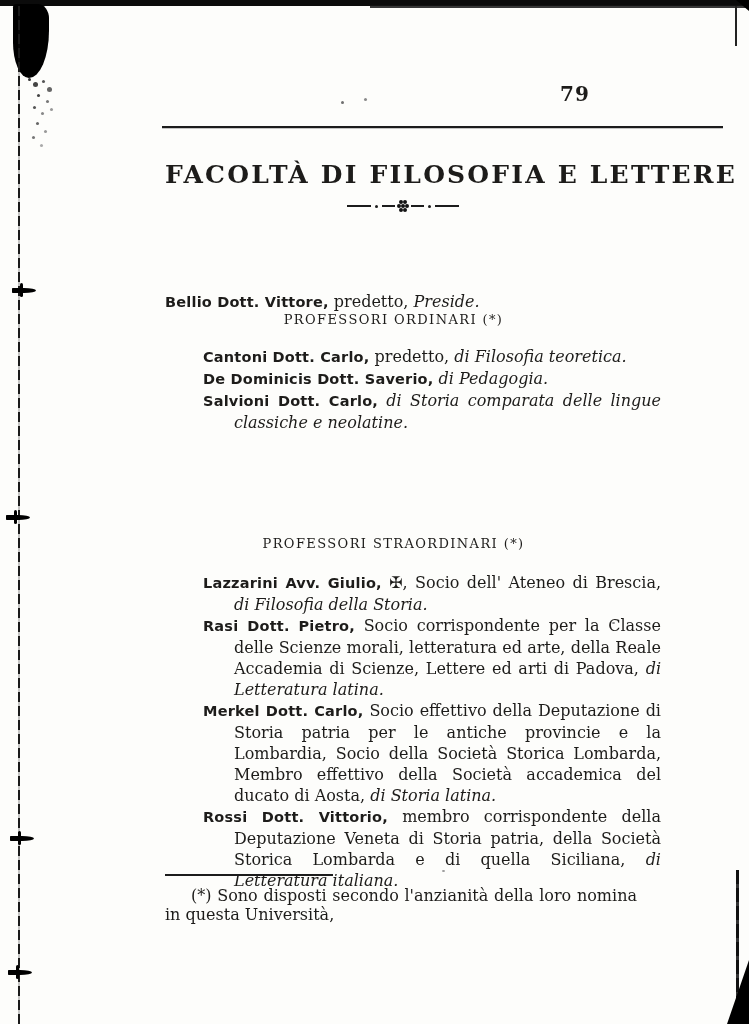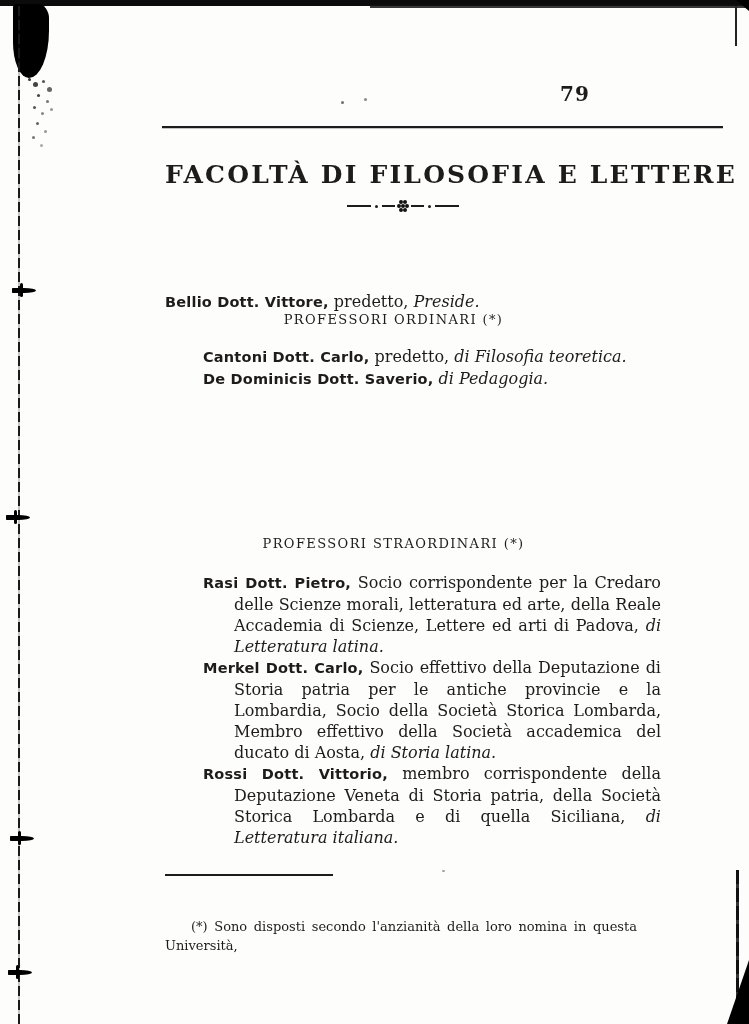--- a/index.html
+++ b/index.html
@@ -64,21 +64,21 @@
   .entries{position:absolute;left:165px;width:458px;margin-left:38px;}
   .entries.ordinari{top:346px;}
   .entries.straordinari{top:572px;}
   .entry{margin:0;text-align:justify;font-size:16px;line-height:21px;
     padding-left:31px;text-indent:-31px;}
   .nm{font-family:"DejaVu Sans", sans-serif;font-weight:bold;font-size:14.5px;letter-spacing:.2px;}
   .subject{font-style:italic;}
 
   .foot-rule{position:absolute;left:165px;top:874px;width:168px;height:2px;background:#1c1c1c;}
   .footnote{position:absolute;left:165px;top:886px;width:472px;
-    font-size:13px;line-height:19px;text-align:justify;text-indent:26px;margin-top:31px;}
+    font-size:16px;line-height:19px;text-align:justify;text-indent:26px;}
 </style>
 </head>
 <body>
 
 <div class="page">
 
   <div class="art top-band"></div>
   <div class="art top-band2"></div>
   <div class="art topleft-blotch"></div>
   <div class="art blotch-specks"></div>
@@ -119,28 +119,38 @@
   <div class="entries ordinari">
     <p class="entry">
       <b class="nm">Cantoni Dott. Carlo,</b>
       <span>predetto,</span>
       <i class="subject">di Filosofia teoretica.</i>
     </p>
     <p class="entry">
       <b class="nm">De Dominicis Dott. Saverio,</b>
       <i class="subject">di Pedagogia.</i>
     </p>
+    <p class="entry">
+      <b class="nm">Salvioni Dott. Carlo,</b>
+      <i class="subject">di Storia comparata delle lingue classiche e neolatine.</i>
+    </p>
   </div>
 
   <div class="sec-heading straordinari">PROFESSORI STRAORDINARI (*)</div>
 
   <div class="entries straordinari">
     <p class="entry">
+      <b class="nm">Lazzarini Avv. Giulio,</b>
+      <span>✠,</span>
+      <span>Socio dell' Ateneo di Brescia,</span>
+      <i class="subject">di Filosofia della Storia.</i>
+    </p>
+    <p class="entry">
       <b class="nm">Rasi Dott. Pietro,</b>
-      <span>Socio corrispondente per la Credaro delle Scienze morali, letteratura ed arte, della Reale Accademia di Scienze, Lettere ed arti di Padova,</span>
+      <span>Socio corrispondente per la Classe delle Scienze morali, letteratura ed arte, della Reale Accademia di Scienze, Lettere ed arti di Padova,</span>
       <i class="subject">di Letteratura latina.</i>
     </p>
     <p class="entry">
       <b class="nm">Merkel Dott. Carlo,</b>
       <span>Socio effettivo della Deputazione di Storia patria per le antiche provincie e la Lombardia, Socio della Società Storica Lombarda, Membro effettivo della Società accademica del ducato di Aosta,</span>
       <i class="subject">di Storia latina.</i>
     </p>
     <p class="entry">
       <b class="nm">Rossi Dott. Vittorio,</b>
       <span>membro corrispondente della Deputazione Veneta di Storia patria, della Società Storica Lombarda e di quella Siciliana,</span>

